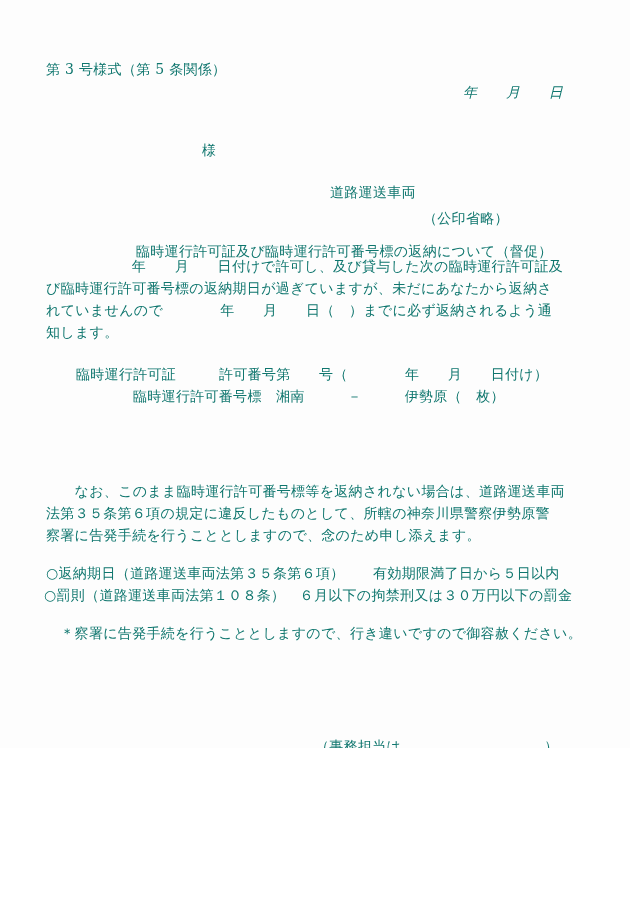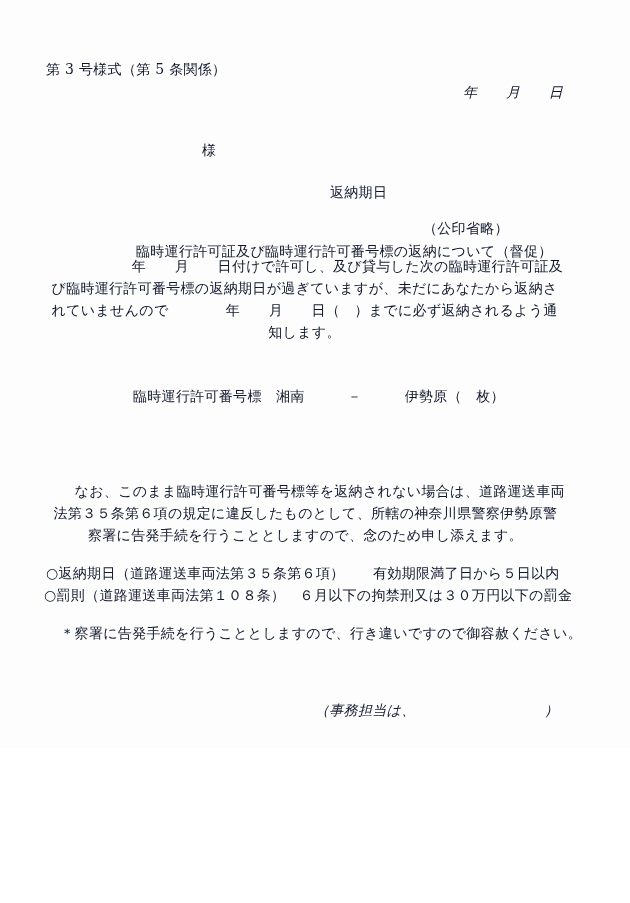--- a/index.html
+++ b/index.html
@@ -9,23 +9,22 @@
   }
   .page {
     position: relative;
     width: 630px;
     height: 748px;
     background: #fdfdfd;
     overflow: hidden;
     font-family: "DejaVu Serif", "Liberation Serif", serif;
     font-size: 14px;
     letter-spacing: 0.3px;
-    color: #0f172a;
+    color: #0f766e;
     font-weight: 400;
-    text-align: center;
   }
   .line {
     position: absolute;
     line-height: 22px;
     white-space: pre;
   }
   .underlined {
     text-decoration: underline;
     text-decoration-thickness: 1px;
     text-underline-offset: 3px;
@@ -35,40 +34,41 @@
 <body>
 
 <div class="page">
 
   <div class="line" style="top:58px; left:46px;">第 3 号様式（第 5 条関係）</div>
 
   <div class="line" style="top:81px; left:463px;font-style:italic;">年　　月　　日</div>
 
   <div class="line" style="top:139px; left:202px;">様</div>
 
-  <div class="line" style="top:181px; left:330px;">返納期日</div>
+  <div class="line" style="top:181px; left:330px;">道路運送車両</div>
 
-  <div class="line" style="top:217px; left:423px;">（公印省略）</div>
+  <div class="line" style="top:207px; left:423px;">（公印省略）</div>
 
   <div class="line" style="top:240px; left:104px;padding-left:32px;">臨時運行許可証及び臨時運行許可番号標の返納について（督促）</div>
 
   <div class="line" style="top:255px; left:46px;">　　　　　　年　　月　　日付けで許可し、及び貸与した次の臨時運行許可証及
 び臨時運行許可番号標の返納期日が過ぎていますが、未だにあなたから返納さ
 れていませんので　　　　年　　月　　日（　）までに必ず返納されるよう通
 知します。</div>
 
+  <div class="line" style="top:363px; left:76px;">臨時運行許可証　　　許可番号第　　号（　　　　年　　月　　日付け）</div>
 
   <div class="line" style="top:385px; left:89px;margin-left:44px;">臨時運行許可番号標　湘南　　　－　　　伊勢原（　枚）</div>
 
 
   <div class="line" style="top:480px; left:46px;">　　なお、このまま臨時運行許可番号標等を返納されない場合は、道路運送車両
 法第３５条第６項の規定に違反したものとして、所轄の神奈川県警察伊勢原警
 察署に告発手続を行うこととしますので、念のため申し添えます。</div>
 
   <div class="line" style="top:562px; left:46px;">○返納期日（道路運送車両法第３５条第６項）　　有効期限満了日から５日以内</div>
 
   <div class="line" style="top:584px; left:44px;">○罰則（道路運送車両法第１０８条）　６月以下の拘禁刑又は３０万円以下の罰金</div>
 
   <div class="line" style="top:622px; left:46px;">　＊察署に告発手続を行うこととしますので、行き違いですので御容赦ください。</div>
 
-  <div class="line" style="top:699px; left:315px;font-style:italic;">（事務担当は、　　　　　　　　　）</div>
+  <div class="line" style="top:735px; left:315px;">（事務担当は、　　　　　　　　　）</div>
 
 </div>
 
 </body></html>

